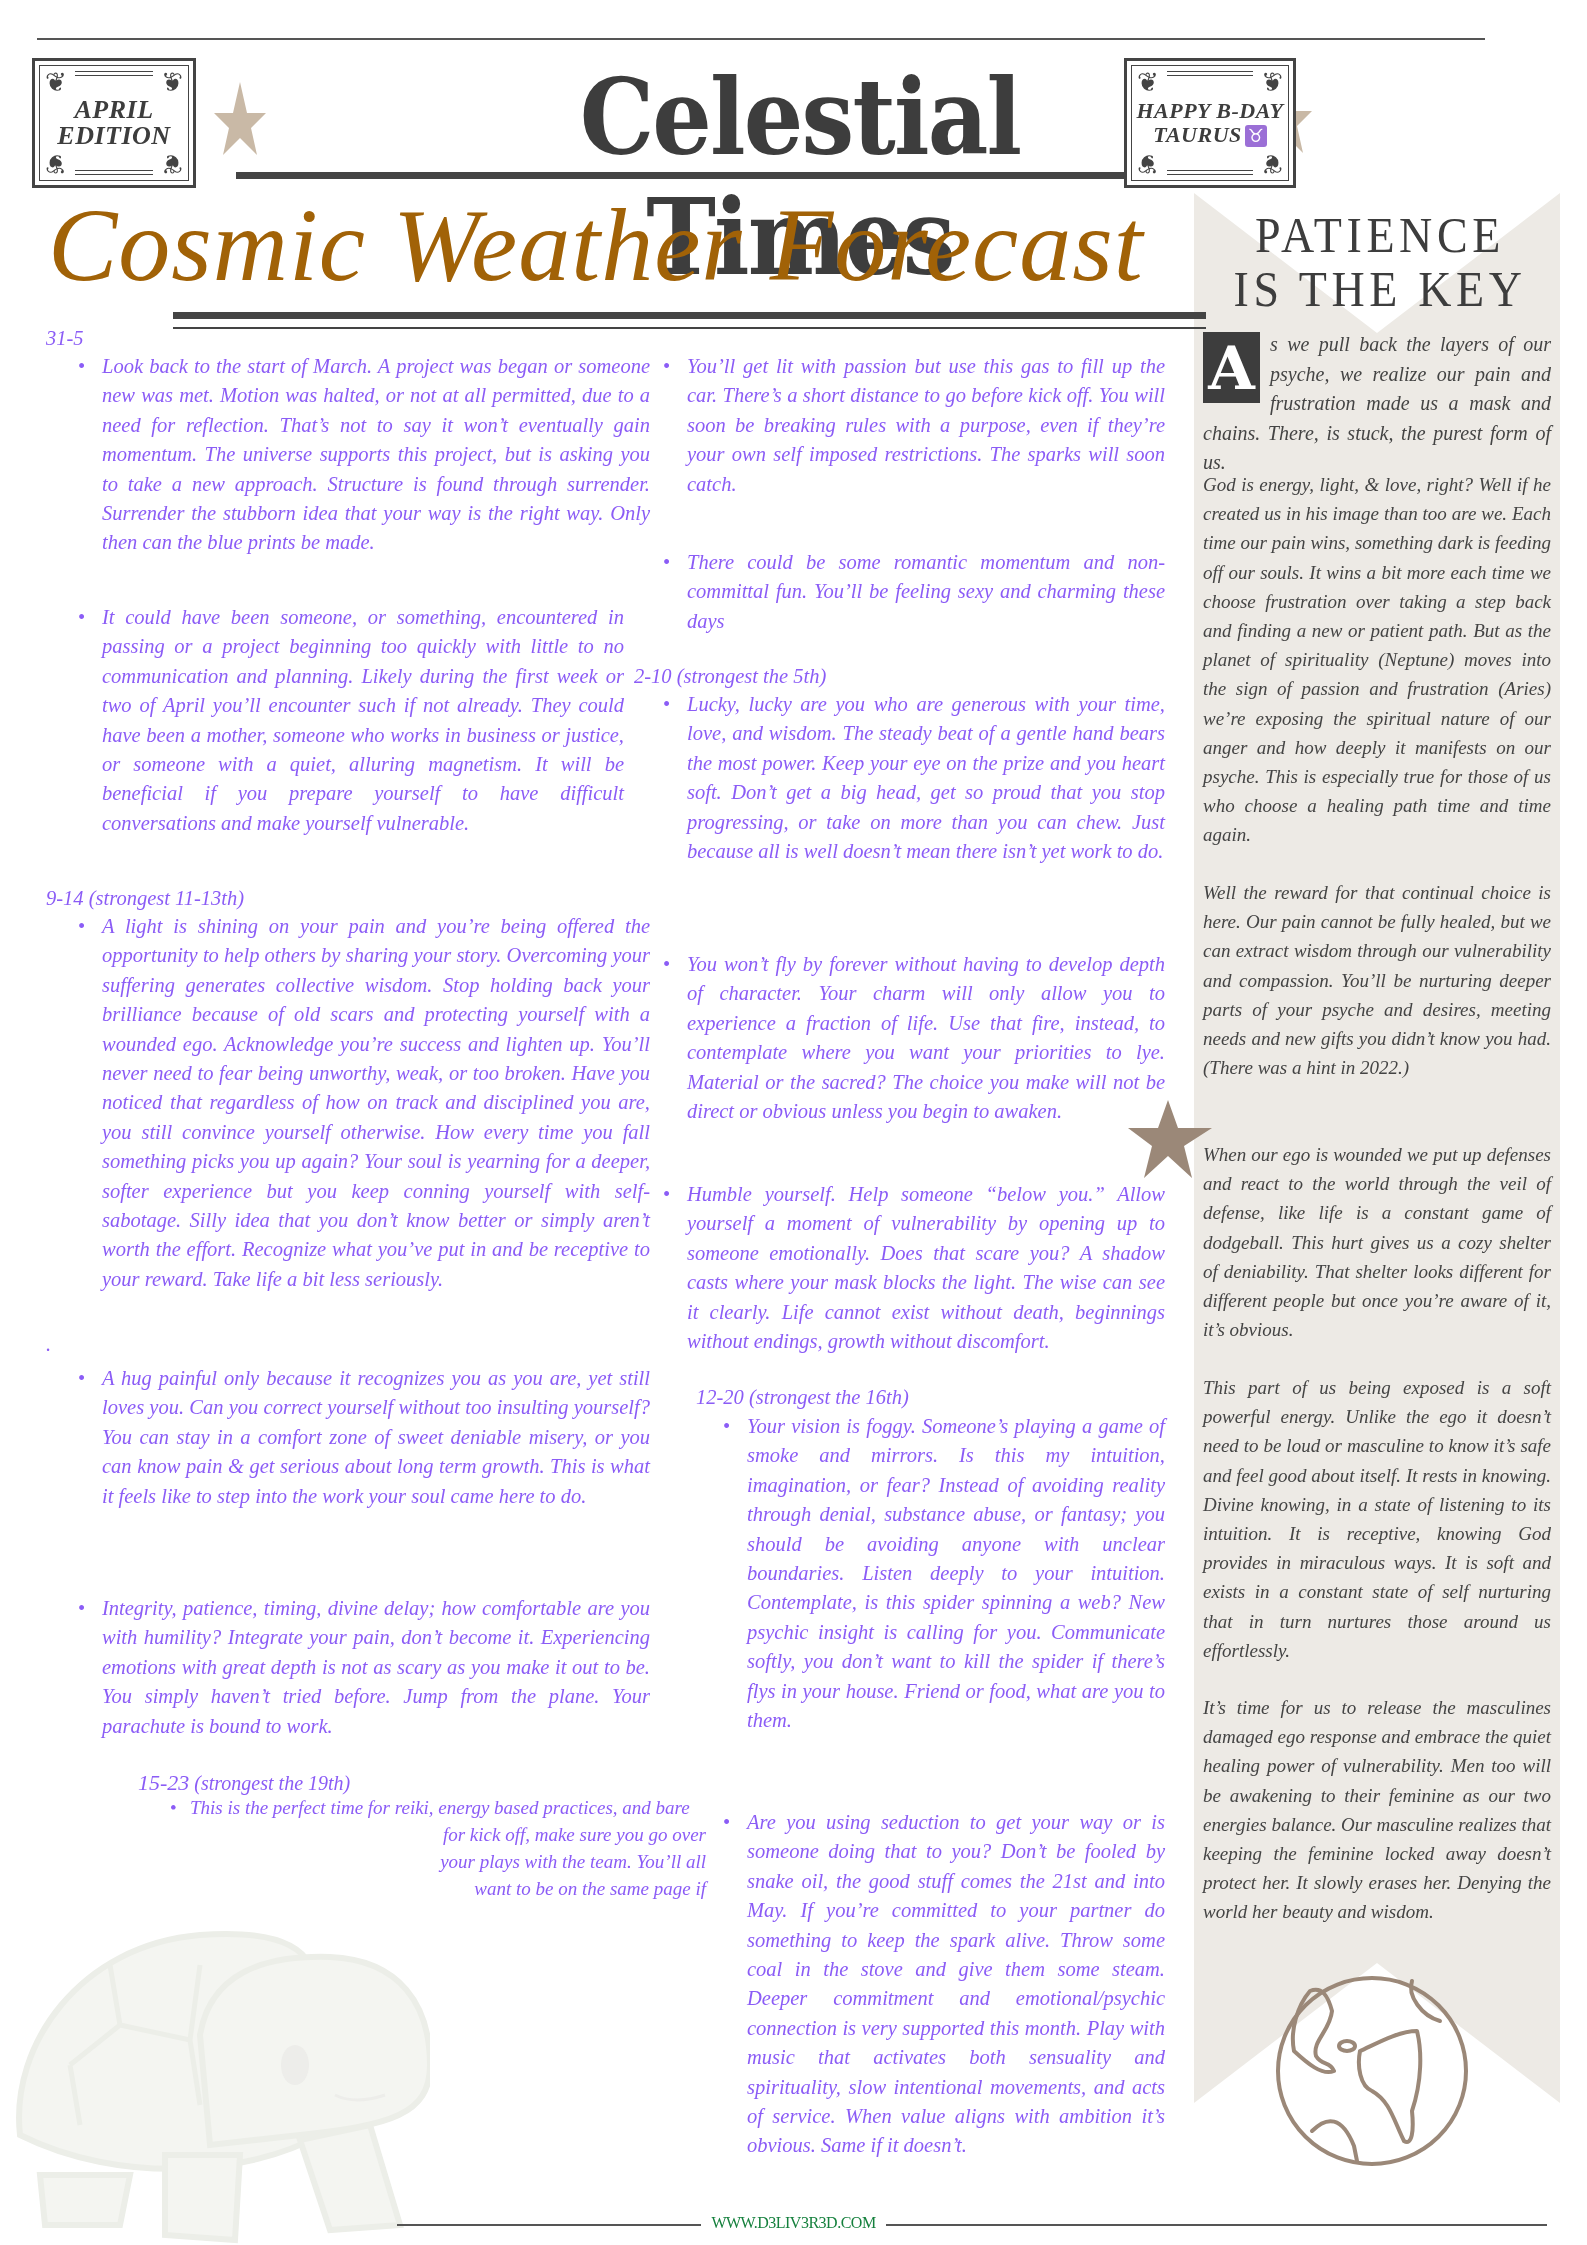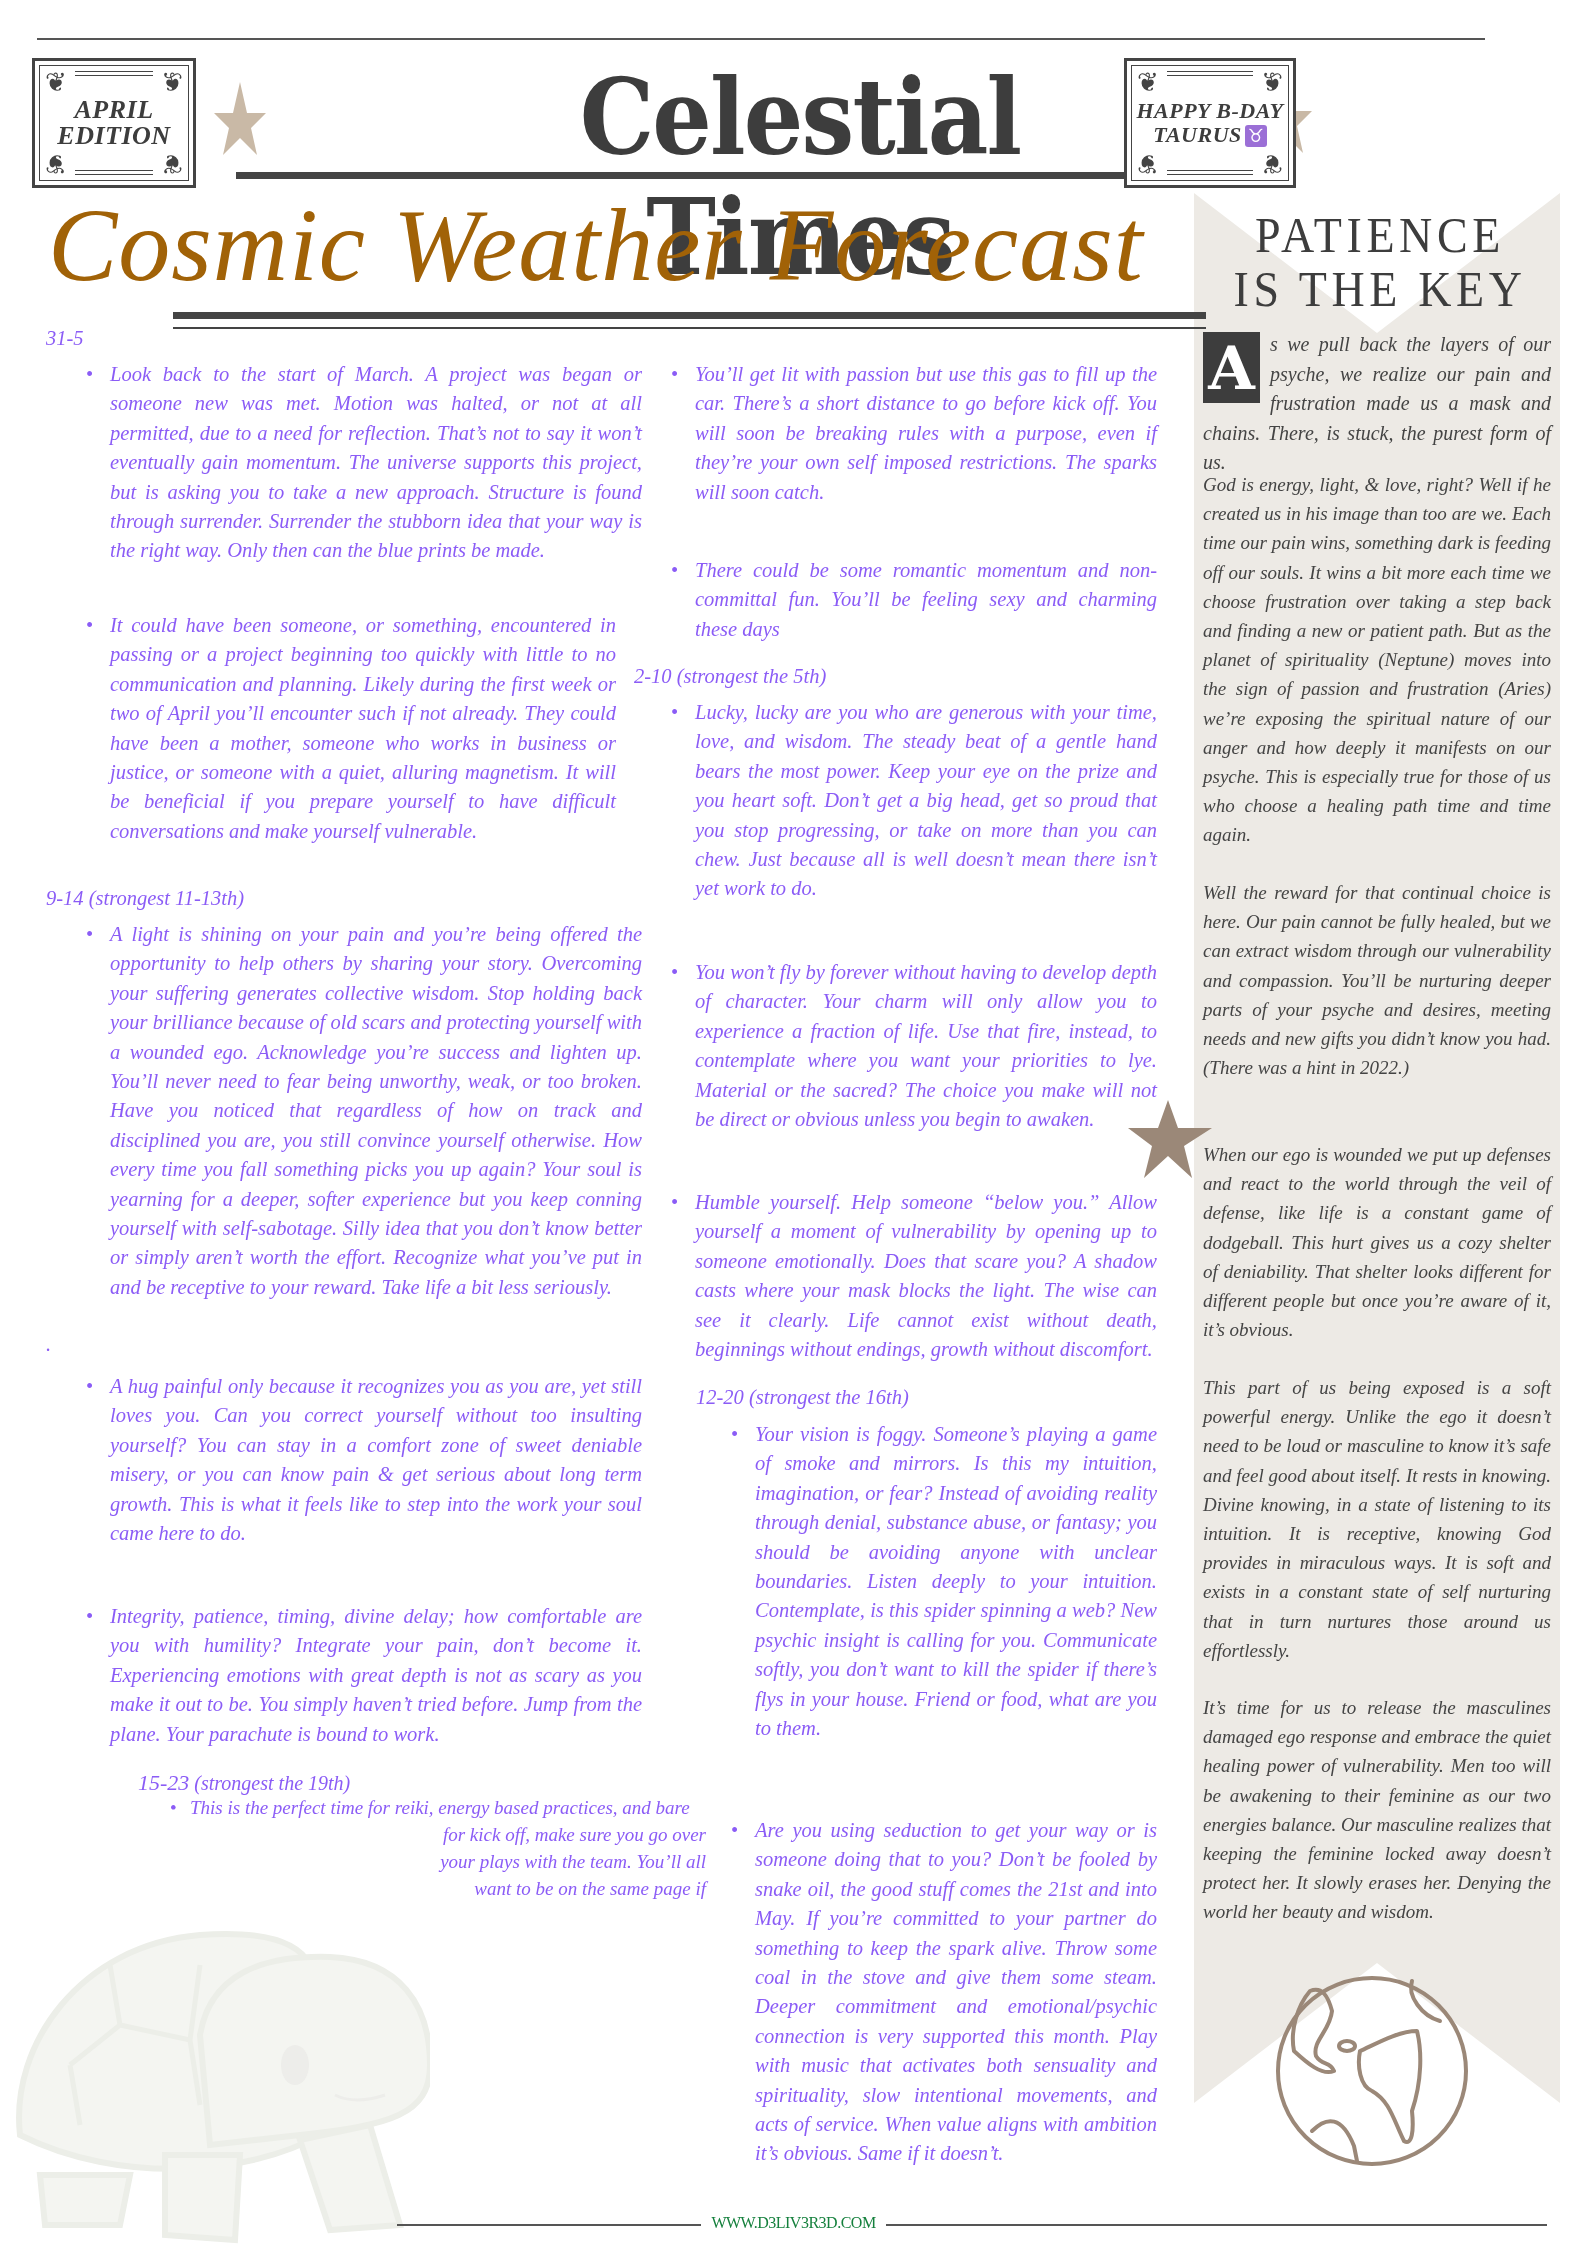--- a/index.html
+++ b/index.html
@@ -16,21 +16,21 @@
   .badge-text { font-family: "Liberation Serif", serif; font-style: italic; font-weight: bold; font-size: 26px; line-height: 26px; color: #3d3d3d; letter-spacing: 0.5px; }
   .taurus-glyph { display: inline-block; background: #9b6fd6; color: #fff; border-radius: 3px; width: 22px; height: 22px; line-height: 22px; font-size: 18px; font-style: normal; vertical-align: middle; margin-left: 3px; font-family: "DejaVu Sans", sans-serif; }
 
   .masthead { position: absolute; left: 430px; top: 58px; width: 740px; text-align: center; font-family: "DejaVu Serif", serif; font-weight: bold; font-size: 104px; line-height: 120px; color: #3d3d3d; letter-spacing: -2px; transform: scaleX(0.9); }
   .star { position: absolute; }
 
   .forecast-title { position: absolute; left: 48px; top: 185px; width: 1160px; font-family: "Liberation Serif", serif; font-style: italic; font-size: 104px; line-height: 120px; color: #a16207; letter-spacing: 1px; white-space: nowrap; }
 
   
   .col { position: absolute; font-family: "Liberation Serif", serif; font-style: italic; font-size: 20.5px; line-height: 29.4px; color: #8b5cf6; text-align: justify; }
-  .col ul { margin: 8px; padding-left: 0; list-style: none; }
+  .col ul { margin: 0; padding-left: 0; list-style: none; }
   .col li { position: relative; padding-left: 0; }
   .col li::before { content: "•"; position: absolute; left: -24px; top: 0; font-style: normal; }
 
   
   .sidebar { position: absolute; left: 1194px; top: 193px; width: 366px; height: 1910px; background: #edeae5; }
   .sidebar-notch-top { position: absolute; left: 1194px; top: 193px; width: 0; height: 0; border-left: 183px solid transparent; border-right: 183px solid transparent; border-top: 140px solid #ffffff; }
   .sidebar-notch-bottom { position: absolute; left: 1194px; top: 1963px; width: 0; height: 0; border-left: 183px solid transparent; border-right: 183px solid transparent; border-bottom: 140px solid #ffffff; }
   .patience-title { position: absolute; left: 1200px; top: 208px; width: 360px; text-align: center; font-family: "Liberation Serif", serif; font-size: 50px; line-height: 54px; letter-spacing: 5px; color: #3d3d3d; transform: scaleX(0.92); }
   .side-text { position: absolute; left: 1203px; width: 348px; font-family: "Liberation Serif", serif; font-style: italic; font-size: 19px; line-height: 29.2px; color: #444; text-align: justify; }
   .dropcap { float: left; width: 57px; height: 71px; background: #3d3d3d; color: #fff; font-family: "DejaVu Serif", serif; font-weight: bold; font-size: 60px; line-height: 72px; text-align: center; margin: 2px 10px 0 0; font-style: normal; }

